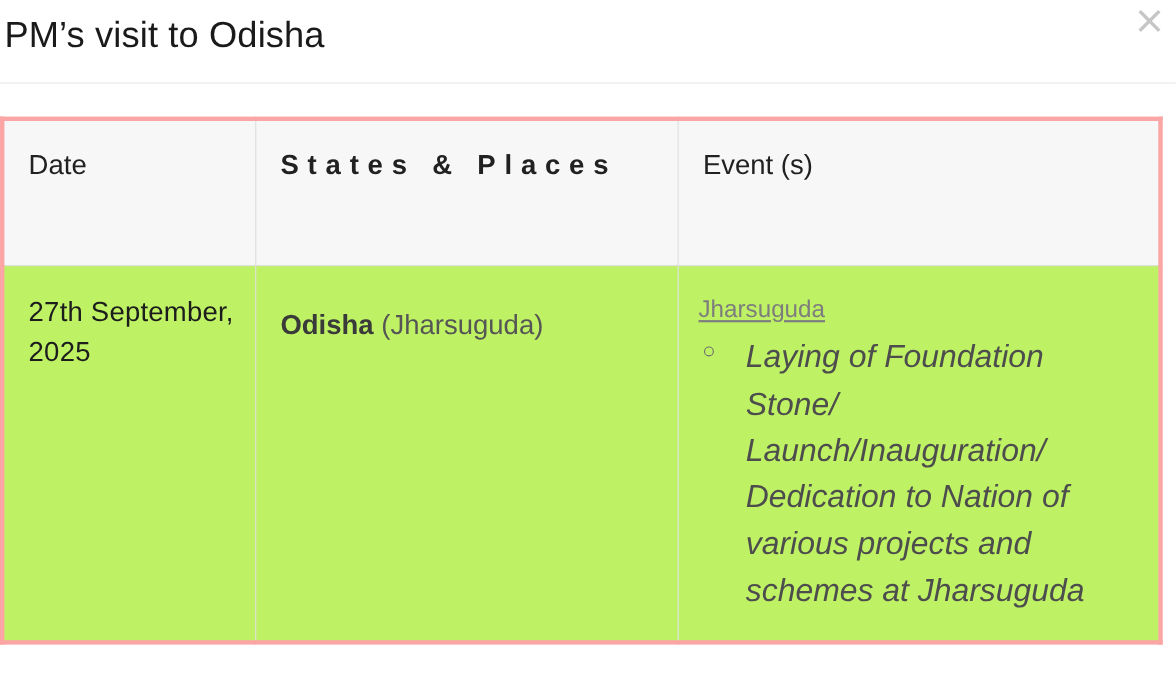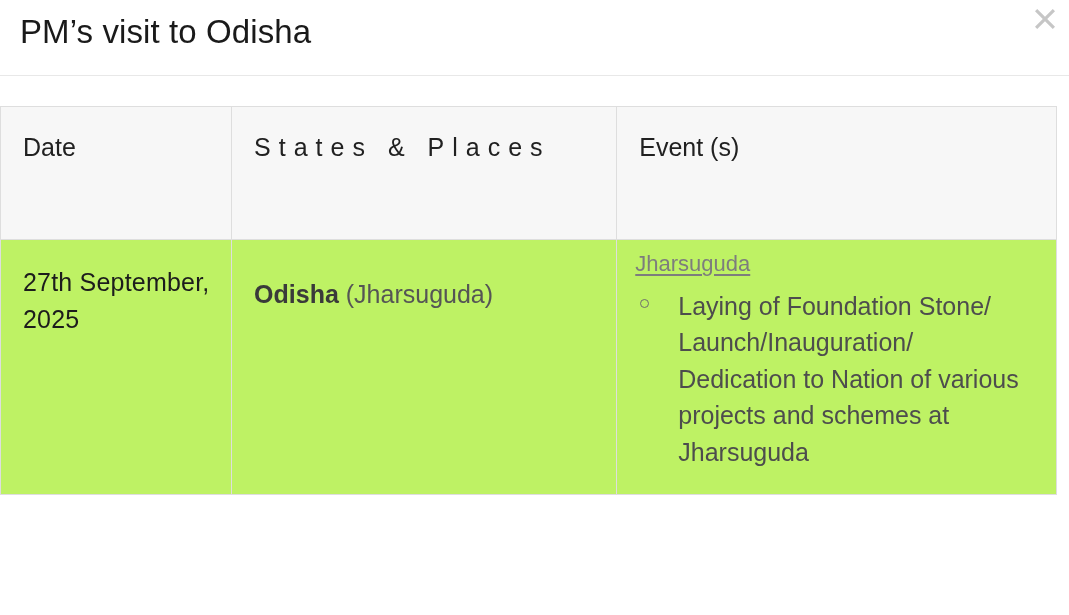--- a/index.html
+++ b/index.html
@@ -34,21 +34,21 @@
     padding: 0;
     display: flex;
     align-items: center;
     justify-content: center;
     line-height: 1;
   }
   .close-btn svg { display: block; }
 
   .page-title {
     margin: 0;
-    padding: 11px 60px 0 20px;
+    padding: 11px 60px 0 4px;
     font-size: 33px;
     font-weight: 400;
     line-height: 1.28;
     color: #1a1a1a;
     letter-spacing: 0.1px;
   }
   .date-range {
     margin: 0;
     padding: 6px 60px 0 4px;
     font-size: 29px;
@@ -67,40 +67,40 @@
   }
 
   
   .table-wrap {
     padding: 30px 12px 0 0;
   }
   table.visit-table {
     width: 1057px;
     border-collapse: collapse;
     table-layout: fixed;
-    border: 1px solid #fca5a5;
+    border: 4px solid #fca5a5;
     background: #ffffff;
   }
   table.visit-table th,
   table.visit-table td {
     border: 1px solid #dedede;
     vertical-align: top;
     text-align: left;
   }
   thead th {
     background: #f7f7f7;
     font-weight: 400;
     color: #212121;
     font-size: 25px;
     line-height: 1.42;
     padding: 23px 14px 23px 22px;
     height: 133px;
   }
   th.col-date    { width: 216px; }
-  th.col-states  { width: 360px; letter-spacing: 8px; }
+  th.col-states  { width: 360px; letter-spacing: 8px; font-weight: bold; }
   th.col-events  { width: 411px; }
 
   tbody td {
     background: #bef264;
     padding: 24px 14px 24px 22px;
     font-size: 25px;
     line-height: 1.46;
     color: #333333;
     margin-left: 40px;
   }
@@ -114,21 +114,21 @@
   }
   .state-name {
     font-weight: 700;
     color: #3a3a3a;
   }
   .state-place {
     font-weight: 400;
     color: #555555;
   }
   td.cell-events {
-    padding: 4px 18px 24px 18px;
+    padding: 20px 18px 24px 18px;
     color: #4a4a4a;
   }
 
   .event-place-link {
     display: inline-block;
     font-size: 22px;
     line-height: 1.3;
     color: #7d7d7d;
     text-decoration: underline;
     text-underline-offset: 3px;
@@ -136,23 +136,24 @@
     margin-bottom: 9px;
   }
   .event-list {
     list-style: none;
     margin: 0;
     padding: 0;
   }
   .event-list li {
     position: relative;
     padding-left: 43px;
-    font-size: 25px;
+    font-size: 29px;
     line-height: 1.46;
     color: #4d4d4d;
+    font-style: italic;
   }
   .event-list li .bullet {
     position: absolute;
     left: 5px;
     top: 11px;
     width: 9px;
     height: 9px;
     border: 1.6px solid #6e6e6e;
     border-radius: 50%;
     display: block;

